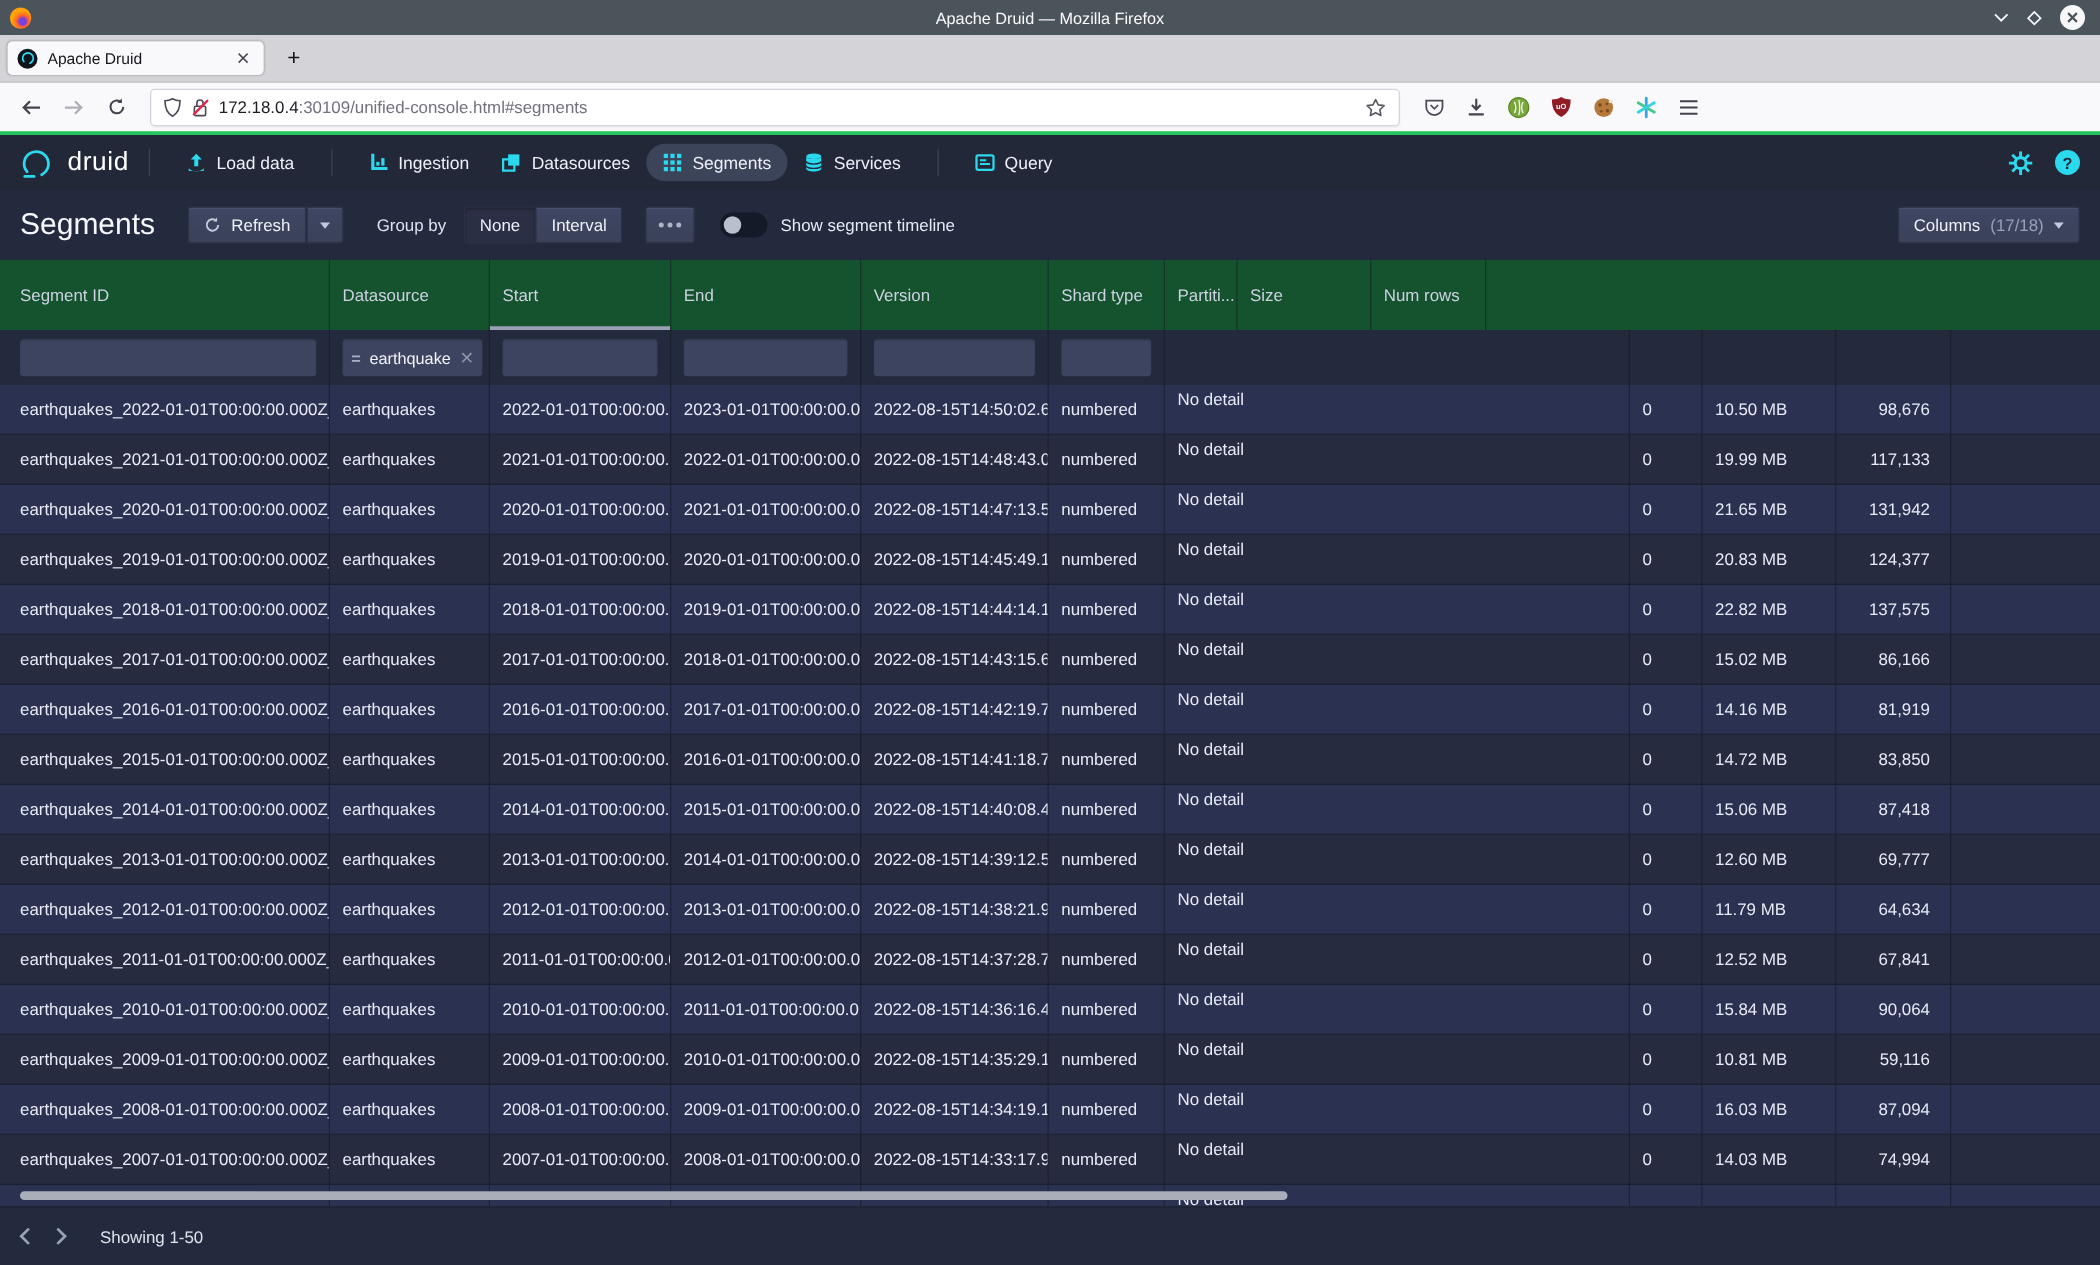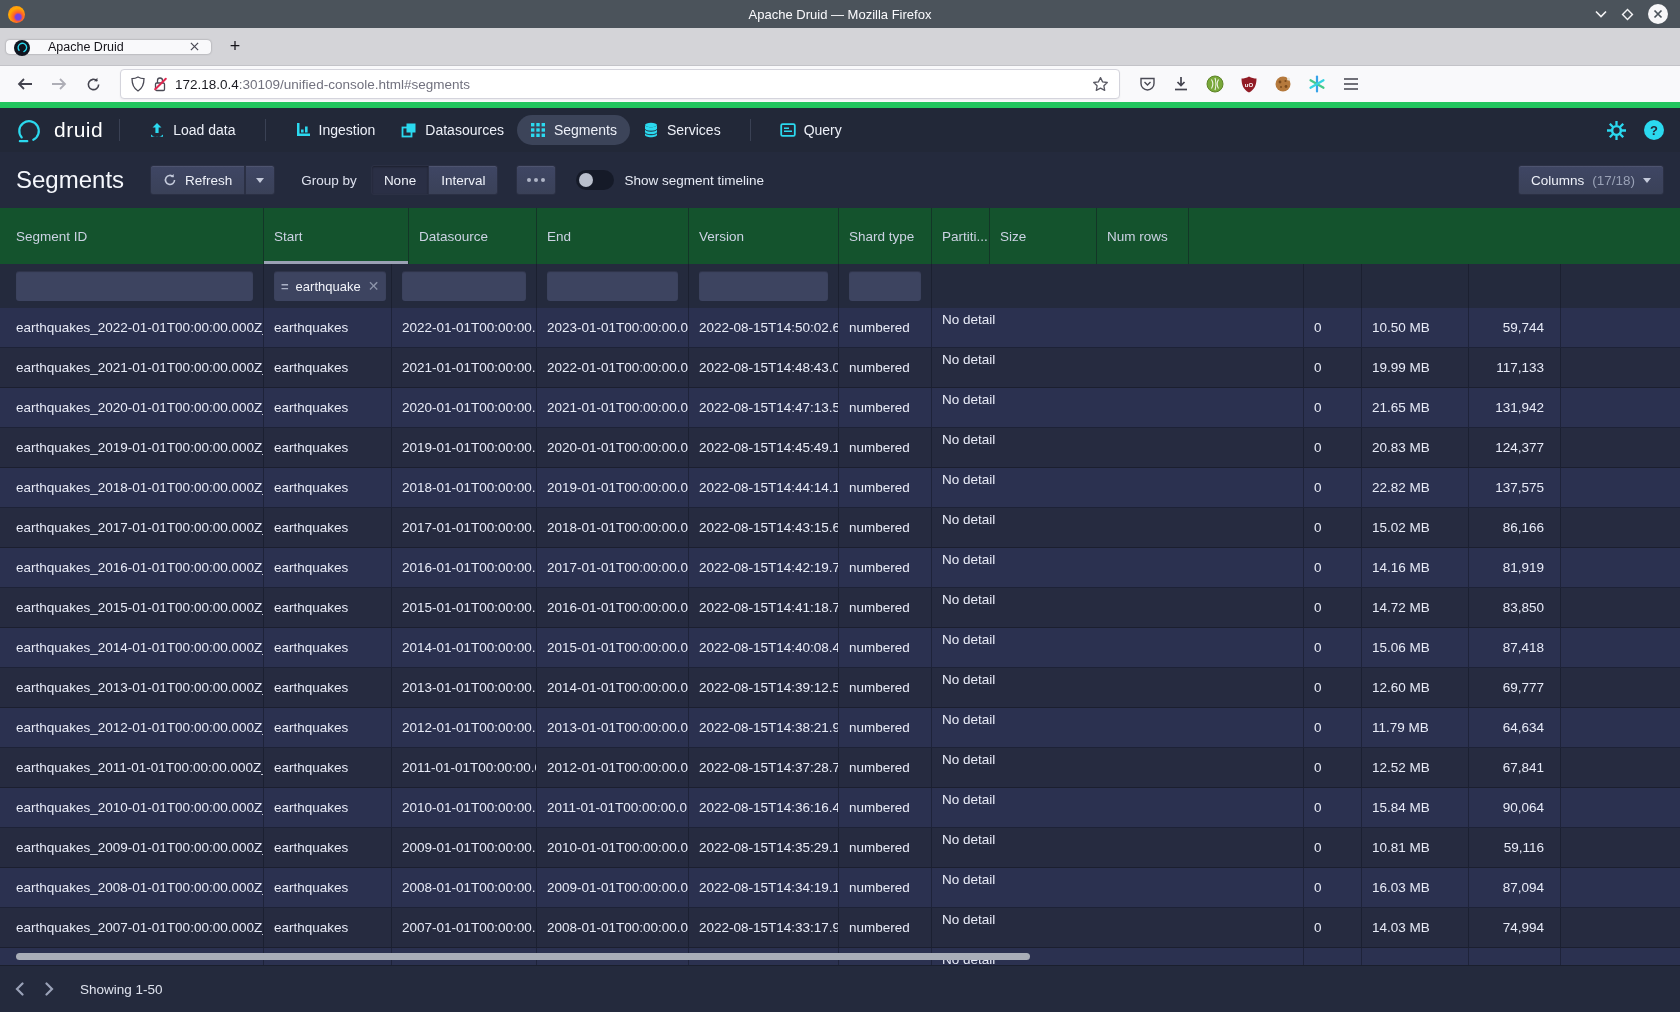--- a/index.html
+++ b/index.html
@@ -10,29 +10,29 @@
   
   .titlebar { height:28px; background:#4b535b; display:flex; align-items:center; position:relative; }
   .ff-logo { width:17px; height:17px; border-radius:50%; margin-left:8px;
              background:radial-gradient(circle at 60% 65%, #7542e5 0 18%, #ff5f2e 30%, #ffab00 60%, #ff7139 100%); }
   .win-title { position:absolute; left:0; right:0; text-align:center; color:#fbfbfe; font-size:13px; }
   .win-controls { margin-left:auto; display:flex; align-items:center; gap:14px; padding-right:12px; z-index:2; }
   .win-btn { color:#f4f4f6; display:flex; align-items:center; justify-content:center; cursor:default; }
   .close-circle { width:20px; height:20px; background:#f7f7f9; border-radius:50%; display:flex; align-items:center; justify-content:center; }
 
   .tabbar { height:38px; background:#d4d4d8; display:flex; align-items:center; border-bottom:1px solid #c3c3c8; }
-  .tab { width:205px; height:14px; margin-left:6px; background:#f9f9fb; border-radius:4px;
-         box-shadow:0 0 2px rgba(0,0,0,.35); display:flex; padding:0 8px;gap:10px; }
+  .tab { width:205px; height:27px; margin-left:6px; background:#f9f9fb; border-radius:4px;
+         box-shadow:0 0 2px rgba(0,0,0,.35); display:flex; align-items:center; padding:0 8px; }
   .favicon { width:16px; height:16px; border-radius:50%; background:#10141f; display:flex; align-items:center; justify-content:center; flex:none; }
   .tab-title { font-size:12.5px; color:#15141a; margin-left:8px; flex:1; white-space:nowrap; overflow:hidden; }
   .tab-close { color:#4a4a55; padding:2px 4px; border-radius:3px; }
   .newtab { width:28px; height:28px; margin-left:10px; display:flex; align-items:center; justify-content:center;
             color:#15141a; font-size:18px; border-radius:4px; }
 
-  .toolbar { height:42px; background:#f9f9fb; display:flex; align-items:center; border-bottom:6px solid #22c55e; padding:0 10px; gap:4px; }
+  .toolbar { height:42px; background:#f9f9fb; display:flex; align-items:center; border-bottom:3px solid #22c55e; padding:0 10px; gap:4px; }
   .nav-arrow { width:30px; height:30px; display:flex; align-items:center; justify-content:center; border-radius:4px; }
   .urlbar { flex:1; max-width:1000px; height:30px; margin:0 8px; background:#ffffff; border:1px solid #d4d4dc;
             border-radius:4px; display:flex; align-items:center; padding:0 10px; box-shadow:0 1px 2px rgba(0,0,0,.05); }
   .url-text { font-size:13.5px; margin-left:8px; flex:1; white-space:nowrap; overflow:hidden; }
   .url-host { color:#1b1b21; }
   .url-rest { color:#71717e; }
   .lock-wrap { position:relative; width:14px; height:16px; margin-left:8px; }
   .lock-strike { position:absolute; left:-1px; top:7px; width:17px; height:2px; background:#e22850; transform:rotate(-45deg); border-radius:1px; }
   .ext-icon { width:30px; height:30px; display:flex; align-items:center; justify-content:center; border-radius:4px; }
 
@@ -336,22 +336,22 @@
   <span class="switch-label">Show segment timeline</span>
   <div class="btn columns-btn">
     <span>Columns</span>
     <span class="col-count">(17/18)</span>
     <span class="caret-down"></span>
   </div>
 </div>
 
 <div class="thead">
   <div class="th c0">Segment ID</div>
+  <div class="th c1">Datasource</div>
   <div class="th c2 sorted">Start</div>
-  <div class="th c1">Datasource</div>
   <div class="th c3">End</div>
   <div class="th c4">Version</div>
   <div class="th c5">Shard type</div>
   <div class="th c7">Partiti...</div>
   <div class="th c8">Size</div>
   <div class="th c9">Num rows</div>
   <div class="th cfill"></div>
 </div>
 
 <div class="filters">
@@ -391,21 +391,21 @@
   <div class="tr">
     <div class="td c0">earthquakes_2022-01-01T00:00:00.000Z_2...</div>
     <div class="td c1">earthquakes</div>
     <div class="td c2">2022-01-01T00:00:00.0...</div>
     <div class="td c3">2023-01-01T00:00:00.0...</div>
     <div class="td c4">2022-08-15T14:50:02.6...</div>
     <div class="td c5">numbered</div>
     <div class="td c6 top">No detail</div>
     <div class="td c7">0</div>
     <div class="td c8">10.50 MB</div>
-    <div class="td c9 num">59,744</div>
+    <div class="td c9 num">98,676</div>
     <div class="td cfill"></div>
   </div>
 
   <div class="tr">
     <div class="td c0">earthquakes_2021-01-01T00:00:00.000Z_2...</div>
     <div class="td c1">earthquakes</div>
     <div class="td c2">2021-01-01T00:00:00.0...</div>
     <div class="td c3">2022-01-01T00:00:00.0...</div>
     <div class="td c4">2022-08-15T14:48:43.0...</div>
     <div class="td c5">numbered</div>

